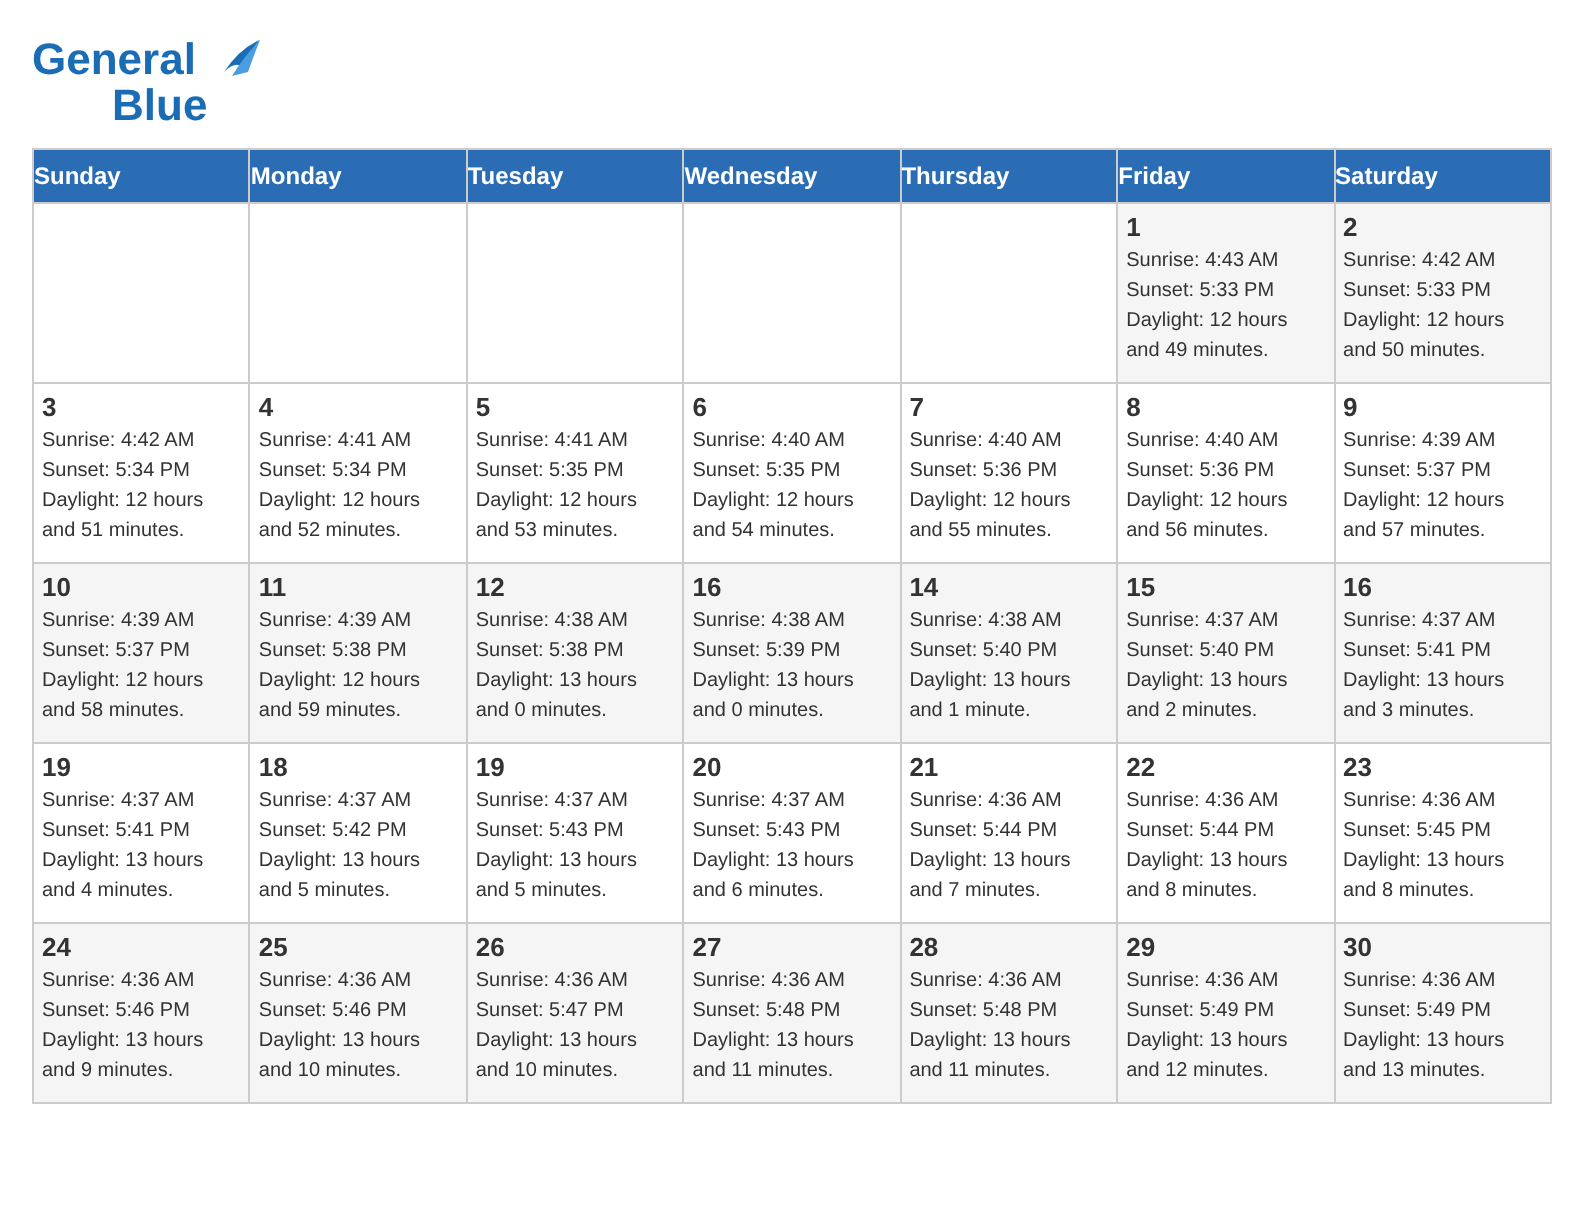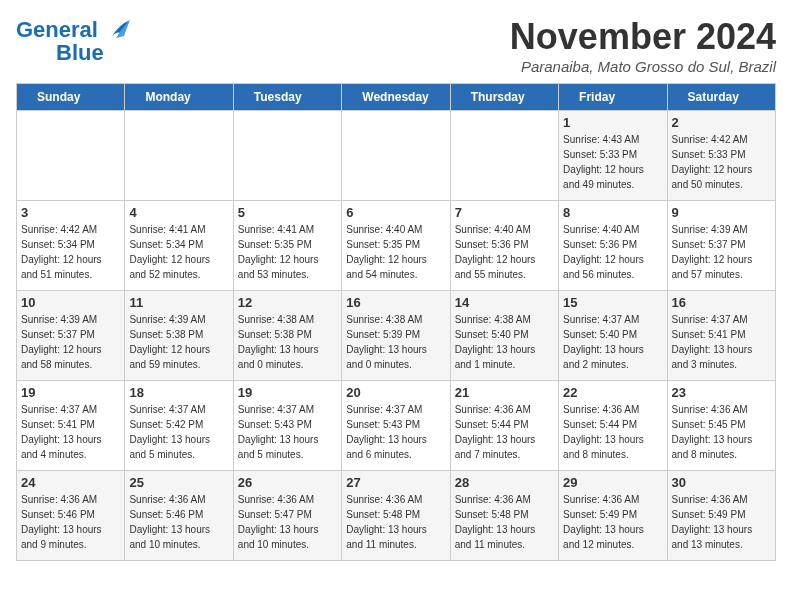--- a/index.html
+++ b/index.html
@@ -37,21 +37,21 @@
     table {
       width: 100%;
       border-collapse: collapse;
       table-layout: fixed;
     }
     thead tr th {
       background-color: #2a6db5;
       color: #fff;
       font-size: 12px;
       font-weight: bold;
-      padding: 6px 20px;
+      padding: 6px 0;
       text-align: left;
       border: 1px solid #ccc;
     }
     tbody tr td {
       vertical-align: top;
       font-size: 10px;
       color: #333;
       border: 1px solid #ccc;
       padding: 4px;
       height: 90px;
@@ -82,24 +82,20 @@
       <div style="font-size:22px;font-weight:bold;color:#333;">
         <span style="color:#1a6db5;">General</span>
       </div>
       <svg width="30" height="28" viewBox="0 0 30 28">
         <path d="M10 20 Q18 8 28 4 Q22 10 20 18 Q16 14 10 20Z" fill="#1a6db5"></path>
         <path d="M14 22 Q20 12 28 4 Q24 14 22 20Z" fill="#4a9de0"></path>
       </svg>
     </div>
     <div style="font-size:22px;font-weight:bold;color:#1a6db5;margin-top:-4px;margin-left:40px;">Blue</div>
   </div>
-  <div class="title-block">
-    <div class="month-title">November 2024</div>
-    <div class="location">Paranaiba, Mato Grosso do Sul, Brazil</div>
-  </div>
 </div>
 
 <table>
   <thead>
     <tr id="header-row">
         <th>Sunday</th>
         <th>Monday</th>
         <th>Tuesday</th>
         <th>Wednesday</th>
         <th>Thursday</th>

